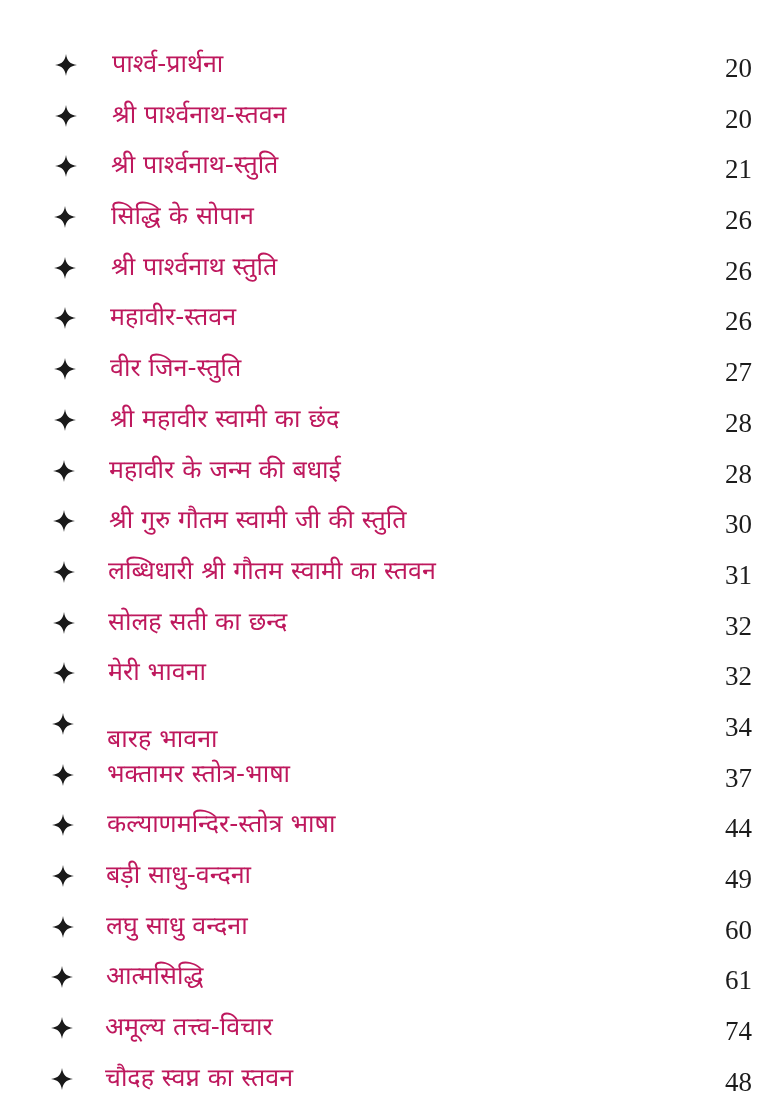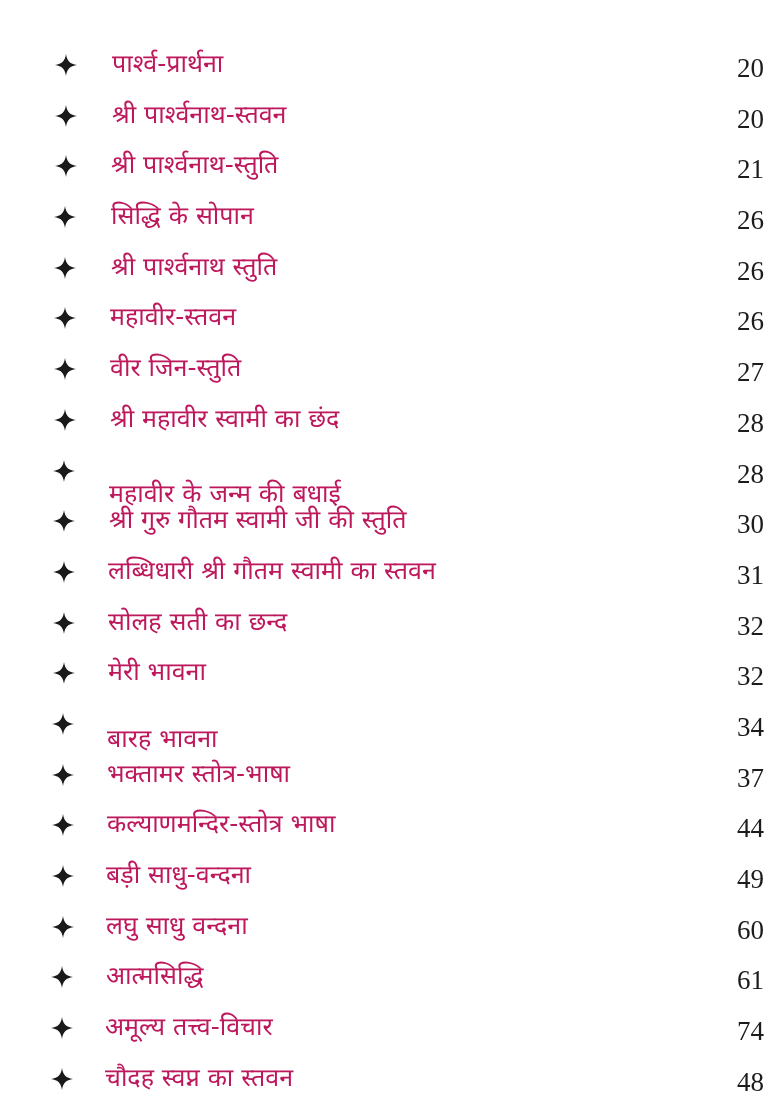--- a/index.html
+++ b/index.html
@@ -40,21 +40,21 @@
       position: absolute;
       top: 4px;
       font-family: "DejaVu Sans", sans-serif;
       font-size: 25px;
       line-height: 36px;
       white-space: nowrap;
       color: #be185d;
     }
     .page {
       position: absolute;
-      right: 16px;
+      right: 28px;
       top: 8px;
       font-family: "Liberation Serif", serif;
       font-size: 27px;
       line-height: 36px;
       color: #1c1c1c;
       text-align: right;
     }
   </style>
 </head>
 <body>
@@ -131,21 +131,21 @@
     </span>
     <span class="title" style="left: 110px;">श्री महावीर स्वामी का छंद</span>
     <span class="page">28</span>
   </div>
     <div class="toc-row">
     <span class="bullet" style="left: 52px;">
       <svg viewBox="0 0 24 24" aria-hidden="true">
         <path d="M12 1 C13 8 16 11 23 12 C16 13 13 16 12 23 C11 16 8 13 1 12 C8 11 11 8 12 1 Z" fill="#1a1a1a"></path>
       </svg>
     </span>
-    <span class="title" style="left: 109px; margin-top: 24px;">महावीर के जन्म की बधाई</span>
+    <span class="title" style="left: 109px;">महावीर के जन्म की बधाई</span>
     <span class="page">28</span>
   </div>
     <div class="toc-row">
     <span class="bullet" style="left: 52px;">
       <svg viewBox="0 0 24 24" aria-hidden="true">
         <path d="M12 1 C13 8 16 11 23 12 C16 13 13 16 12 23 C11 16 8 13 1 12 C8 11 11 8 12 1 Z" fill="#1a1a1a"></path>
       </svg>
     </span>
     <span class="title" style="left: 109px;">श्री गुरु गौतम स्वामी जी की स्तुति</span>
     <span class="page">30</span>

